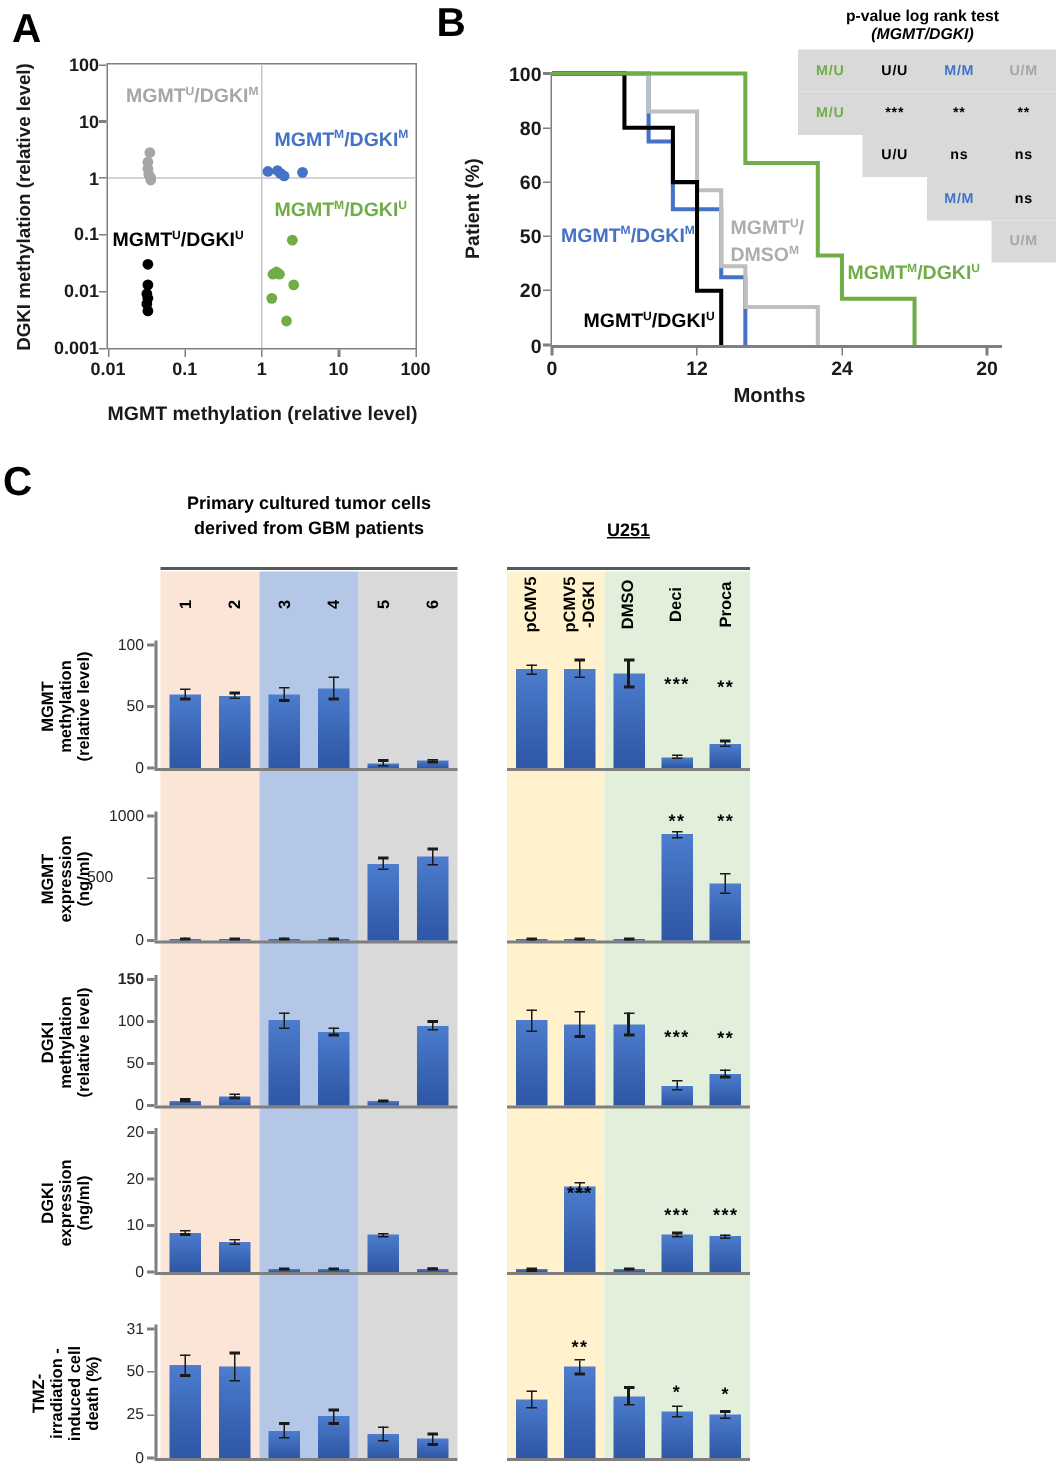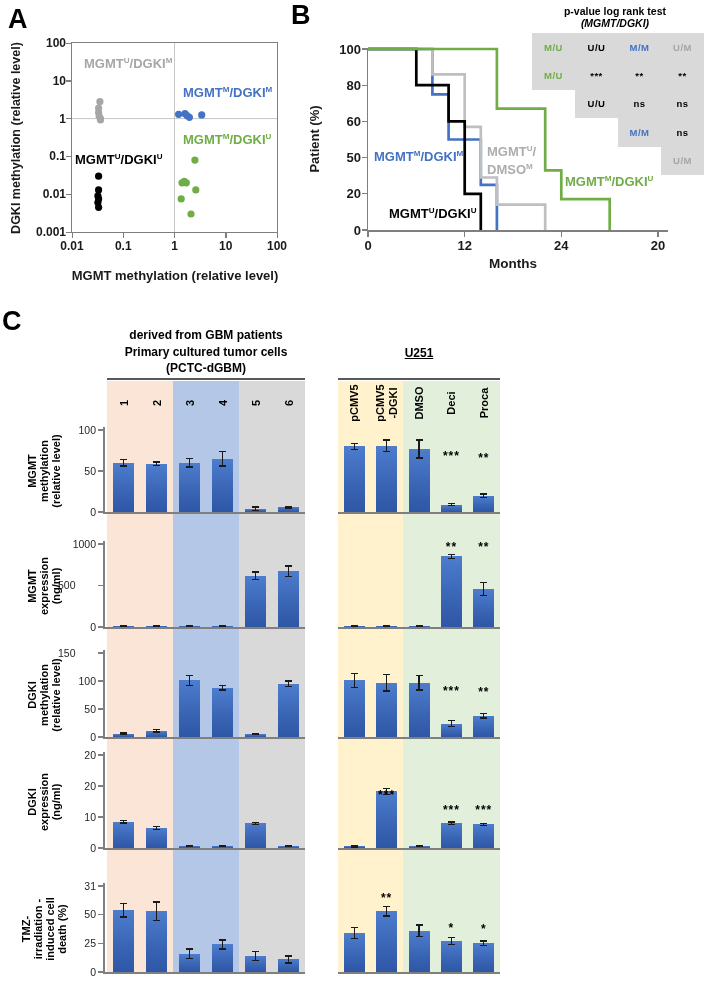--- a/index.html
+++ b/index.html
@@ -30,23 +30,22 @@
 
   <div class="abs rot" style="left:234px;top:131px;width:160px;height:16px;">
     <span class="ticktext" style="font-size:13px;white-space:nowrap;">Patient (%)</span>
   </div>
   <div class="abs ticktext" style="left:438px;top:256px;width:150px;text-align:center;font-size:13.5px;">Months</div>
 
   <div class="abs" style="left:520px;top:5px;width:190px;text-align:center;font-size:10.5px;font-weight:700;color:#000;">p-value log rank test</div>
   <div class="abs" style="left:520px;top:17px;width:190px;text-align:center;font-size:10.5px;font-weight:700;font-style:italic;color:#000;">(MGMT/DGKI)</div>
 
   <div class="abs" style="left:100px;top:327px;width:212px;">
+    <div class="headtxt">Primary cultured tumor cells</div>
     <div class="headtxt">derived from GBM patients</div>
-    <div class="headtxt">Primary cultured tumor cells</div>
-    <div class="headtxt">(PCTC-dGBM)</div>
   </div>
   <div class="abs headtxt" style="left:338px;top:345px;width:162px;text-decoration:underline;">U251</div>
 
   <div class="abs" id="panelA">
       <div style="position: absolute; left: 71px; top: 42px; width: 205px; height: 189px; border: 1.5px solid rgb(127, 127, 127); background: rgb(255, 255, 255);"></div>
       <svg width="205" height="189" style="position:absolute;left:72px;top:43px;overflow:visible">
         <line x1="102.5" y1="0" x2="102.5" y2="189" stroke="#c6c6c6" stroke-width="1"></line>
         <line x1="0" y1="75.60000000000001" x2="205" y2="75.60000000000001" stroke="#c6c6c6" stroke-width="1"></line>
         <circle cx="27.9" cy="58.7" r="3.6" fill="#A6A6A6"></circle>
         <circle cx="26.6" cy="65.1" r="3.6" fill="#A6A6A6"></circle>
@@ -300,21 +299,21 @@
       <div style="position: absolute; left: 468.8px; top: 540.565px; width: 30px; text-align: center; font-size: 12px; font-weight: 700; letter-spacing: 1px; line-height: 12px; color: rgb(0, 0, 0); z-index: 5;">**</div>
       <div style="position: absolute; left: 103px; top: 650px; width: 1.5px; height: 87px; background: rgb(127, 127, 127); z-index: 2;"></div>
       <div style="position: absolute; left: 103px; top: 737px; width: 202px; height: 1.5px; background: rgb(127, 127, 127); z-index: 3;"></div>
       <div style="position: absolute; left: 338px; top: 737px; width: 162px; height: 1.5px; background: rgb(127, 127, 127); z-index: 3;"></div>
       <div style="position: absolute; left: 58px; top: 730.5px; width: 38px; text-align: right; font-size: 10.5px; color: rgb(38, 38, 38); z-index: 2;">0</div>
       <div style="position: absolute; left: 98px; top: 736.4px; width: 5px; height: 1.2px; background: rgb(127, 127, 127); z-index: 2;"></div>
       <div style="position: absolute; left: 58px; top: 702.5px; width: 38px; text-align: right; font-size: 10.5px; color: rgb(38, 38, 38); z-index: 2;">50</div>
       <div style="position: absolute; left: 98px; top: 708.4px; width: 5px; height: 1.2px; background: rgb(127, 127, 127); z-index: 2;"></div>
       <div style="position: absolute; left: 58px; top: 674.5px; width: 38px; text-align: right; font-size: 10.5px; color: rgb(38, 38, 38); z-index: 2;">100</div>
       <div style="position: absolute; left: 98px; top: 680.4px; width: 5px; height: 1.2px; background: rgb(127, 127, 127); z-index: 2;"></div>
-      <div style="position: absolute; left: 58px; top: 646.5px; width: 38px; text-align: left; font-size: 10.5px; color: rgb(38, 38, 38); z-index: 2;">150</div>
+      <div style="position: absolute; left: 58px; top: 646.5px; width: 38px; text-align: right; font-size: 10.5px; color: rgb(38, 38, 38); z-index: 2; font-weight: bold;">150</div>
       <div style="position: absolute; left: 98px; top: 652.4px; width: 5px; height: 1.2px; background: rgb(127, 127, 127); z-index: 2;"></div>
       <div class=" rot" style="position: absolute; left: -21px; top: 630px; width: 130px; height: 130px; z-index: 2; white-space: pre-line; font-size: 11px; font-weight: 700; line-height: 12px; color: rgb(0, 0, 0);">DGKI
 methylation
 (relative level)</div>
       <div class=" bar" style="position: absolute; left: 113px; top: 733.64px; width: 21px; height: 3.36px; z-index: 3;"></div>
       <div style="position: absolute; left: 122.85px; top: 733.08px; width: 1.3px; height: 1.12px; background: rgb(26, 26, 26); z-index: 4;"></div>
       <div style="position: absolute; left: 120px; top: 732.48px; width: 7px; height: 1.3px; background: rgb(26, 26, 26); z-index: 4;"></div>
       <div style="position: absolute; left: 120px; top: 733.6px; width: 7px; height: 1.3px; background: rgb(26, 26, 26); z-index: 4;"></div>
       <div class=" bar" style="position: absolute; left: 146px; top: 730.84px; width: 21px; height: 6.16px; z-index: 3;"></div>
       <div style="position: absolute; left: 155.85px; top: 729.72px; width: 1.3px; height: 2.24px; background: rgb(26, 26, 26); z-index: 4;"></div>

